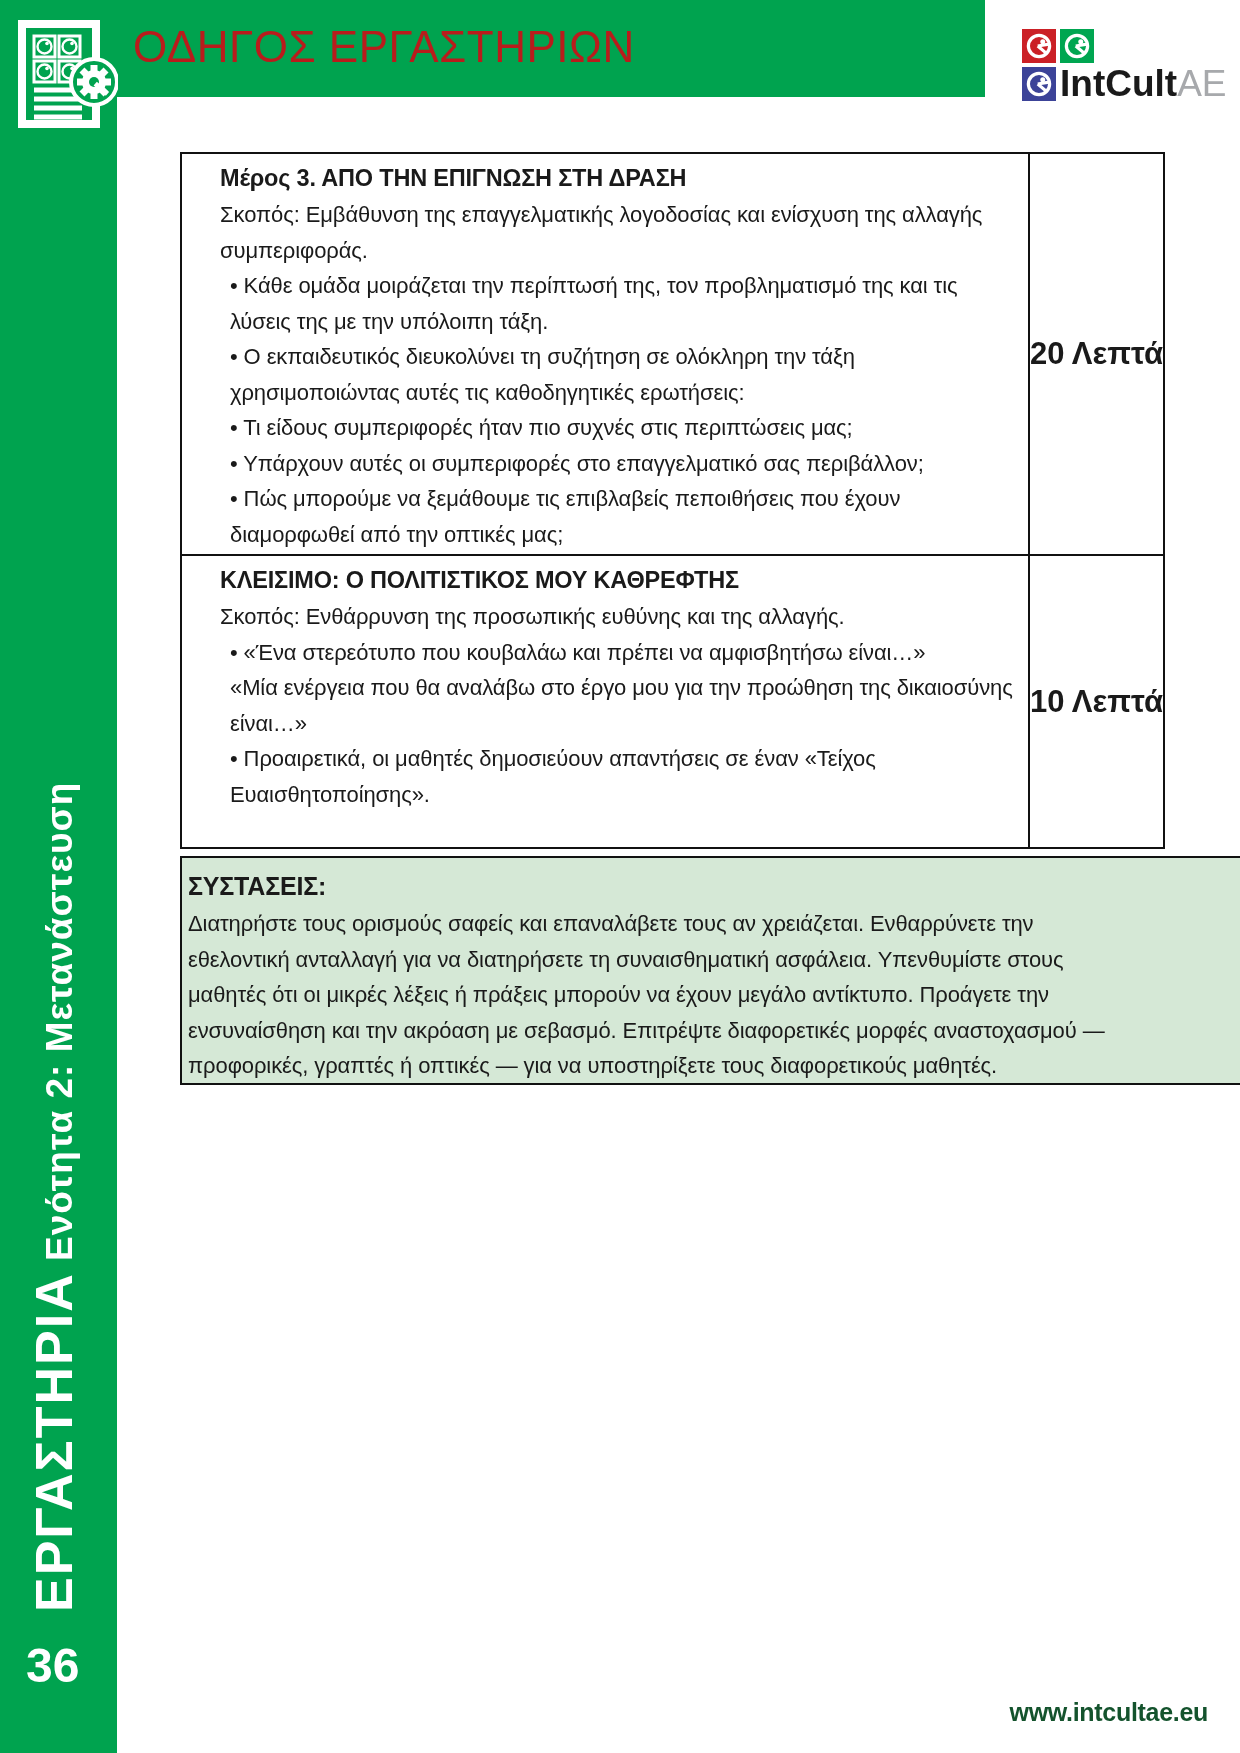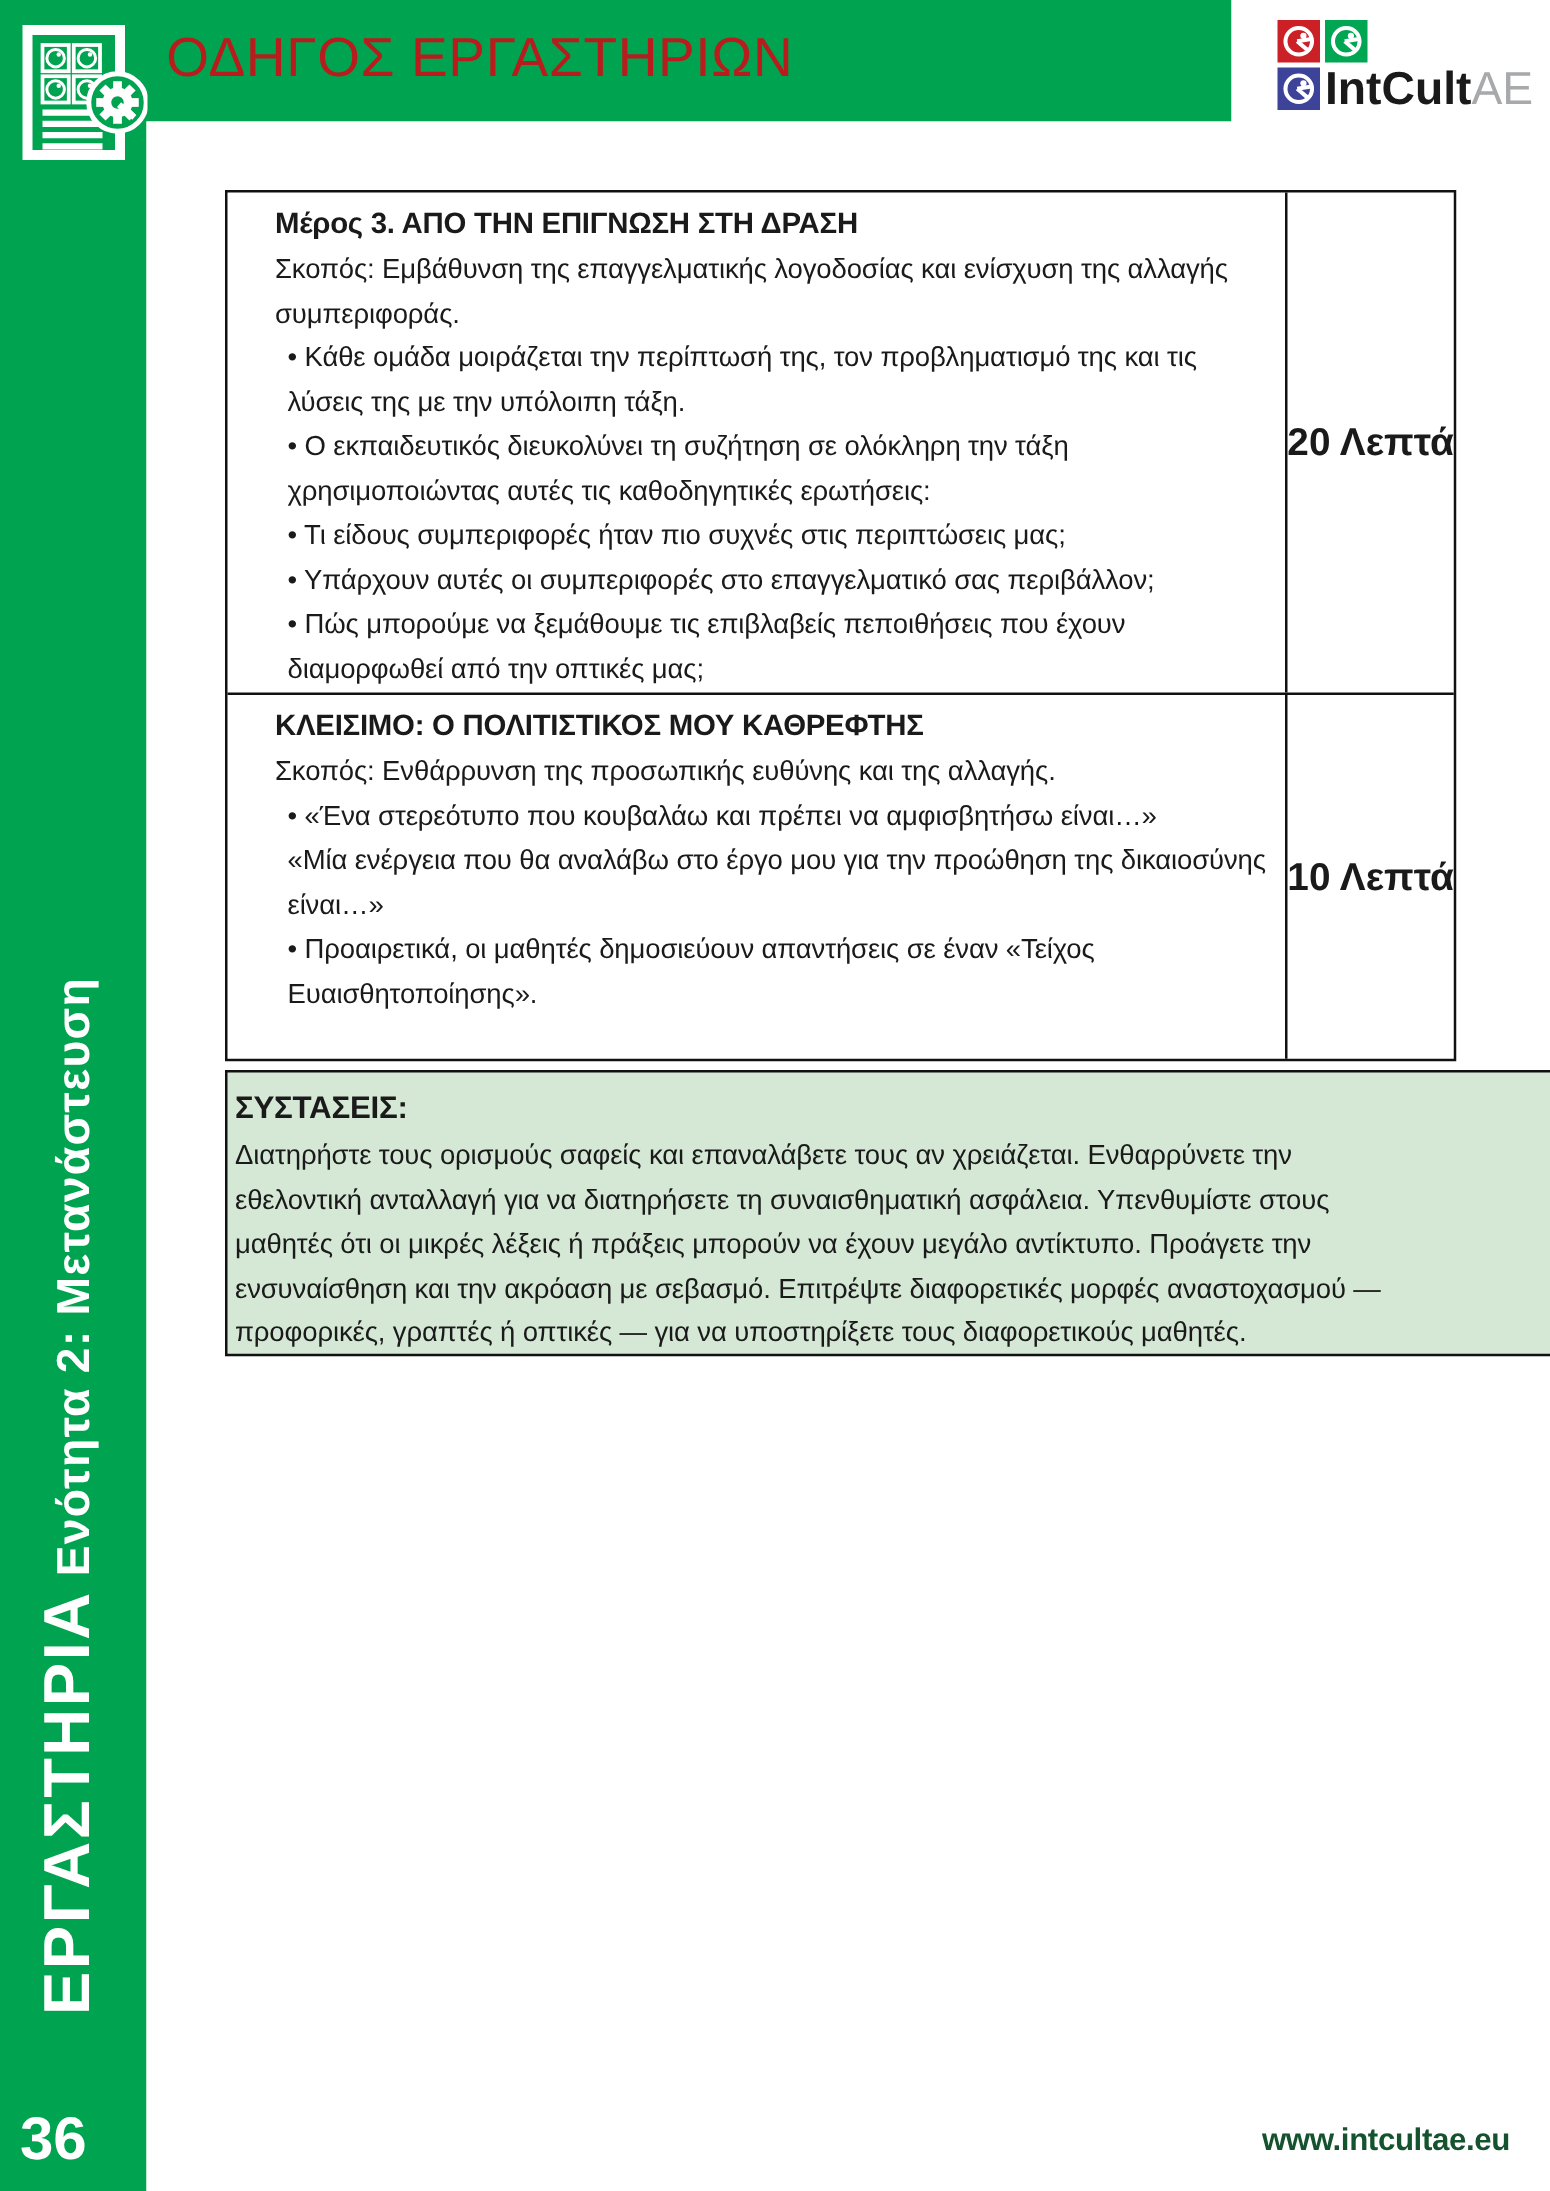--- a/index.html
+++ b/index.html
@@ -11,21 +11,21 @@
   
   .sidebar { position:absolute; left:0; top:0; width:117px; height:1753px; background:#00a34f; }
   .headerbar { position:absolute; left:0; top:0; width:985px; height:97px; background:#00a34f; }
   .header-title {
     position:absolute; left:133px; top:22px; color:#b91c1c; font-weight:normal;
     font-size:44px; letter-spacing:0.5px; white-space:nowrap;
   }
   .doc-logo { position:absolute; left:14px; top:16px; }
 
   
-  .brand { position:absolute; left:1022px; top:16px; }
+  .brand { position:absolute; left:1022px; top:29px; }
   .brand-row { display:flex; align-items:center; }
   .sq { width:34px; height:34px; margin:0 4px 4px 0; display:flex; align-items:center; justify-content:center; }
   .sq.red { background:#cb2026; }
   .sq.green { background:#00a651; }
   .sq.blue { background:#3c4398; }
   .brand-text { font-size:37px; line-height:34px; white-space:nowrap; margin-bottom:4px; }
   .brand-text .b { font-weight:bold; color:#1a1a1a; }
   .brand-text .l { font-weight:normal; color:#a7a9ac; }
 
   
@@ -48,21 +48,21 @@
   }
   .recs-title { font-weight:bold; font-size:25px; line-height:40px; letter-spacing:-0.2px; }
 
   
   .vlabel {
     position:absolute; left:24px; top:1612px; transform:rotate(-90deg);
     transform-origin:top left; white-space:nowrap; color:#ffffff;
   }
   .vlabel .big { font-weight:bold; font-size:52px; letter-spacing:2px; }
   .vlabel .small { font-weight:bold; font-size:37px; letter-spacing:1px; }
-  .page-num { position:absolute; left:16px; top:1638px; color:#ffffff; font-weight:bold; font-size:48px;margin-top:46px; }
+  .page-num { position:absolute; left:26px; top:1638px; color:#ffffff; font-weight:bold; font-size:48px; }
 
   .footer-url {
     position:absolute; right:32px; top:1698px; color:#14532d; font-weight:bold;
     font-size:25px; letter-spacing:-0.3px;
   }
 </style>
 </head>
 <body>
 
 <div class="sidebar"></div>

